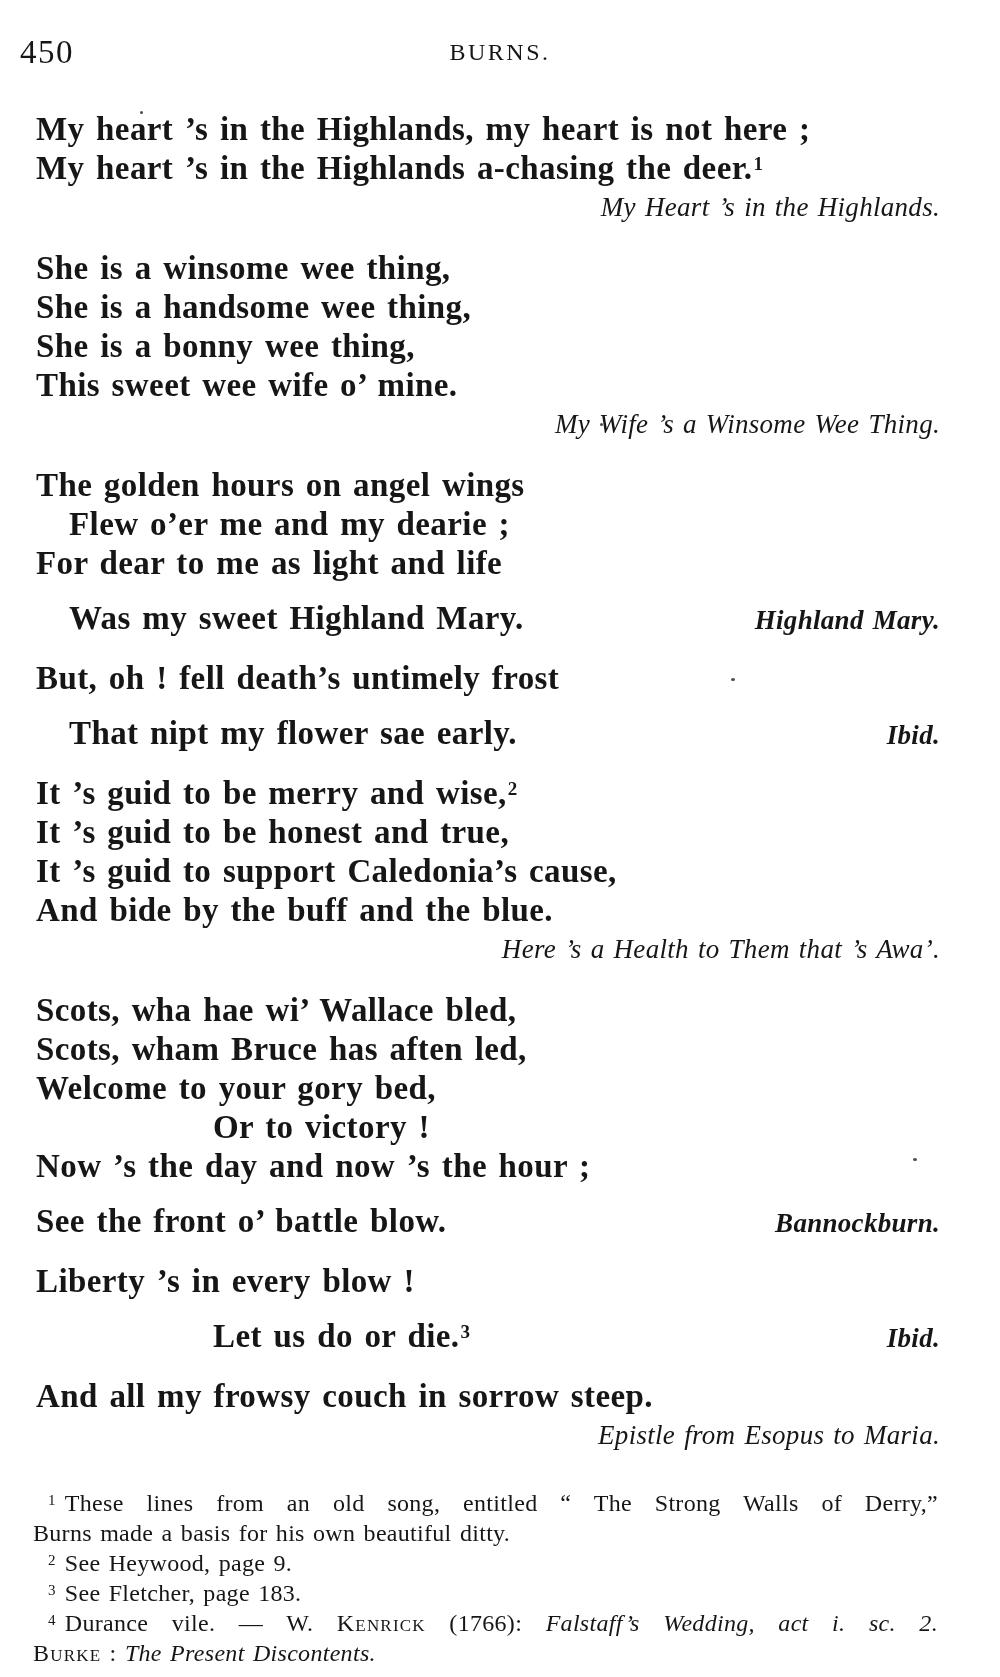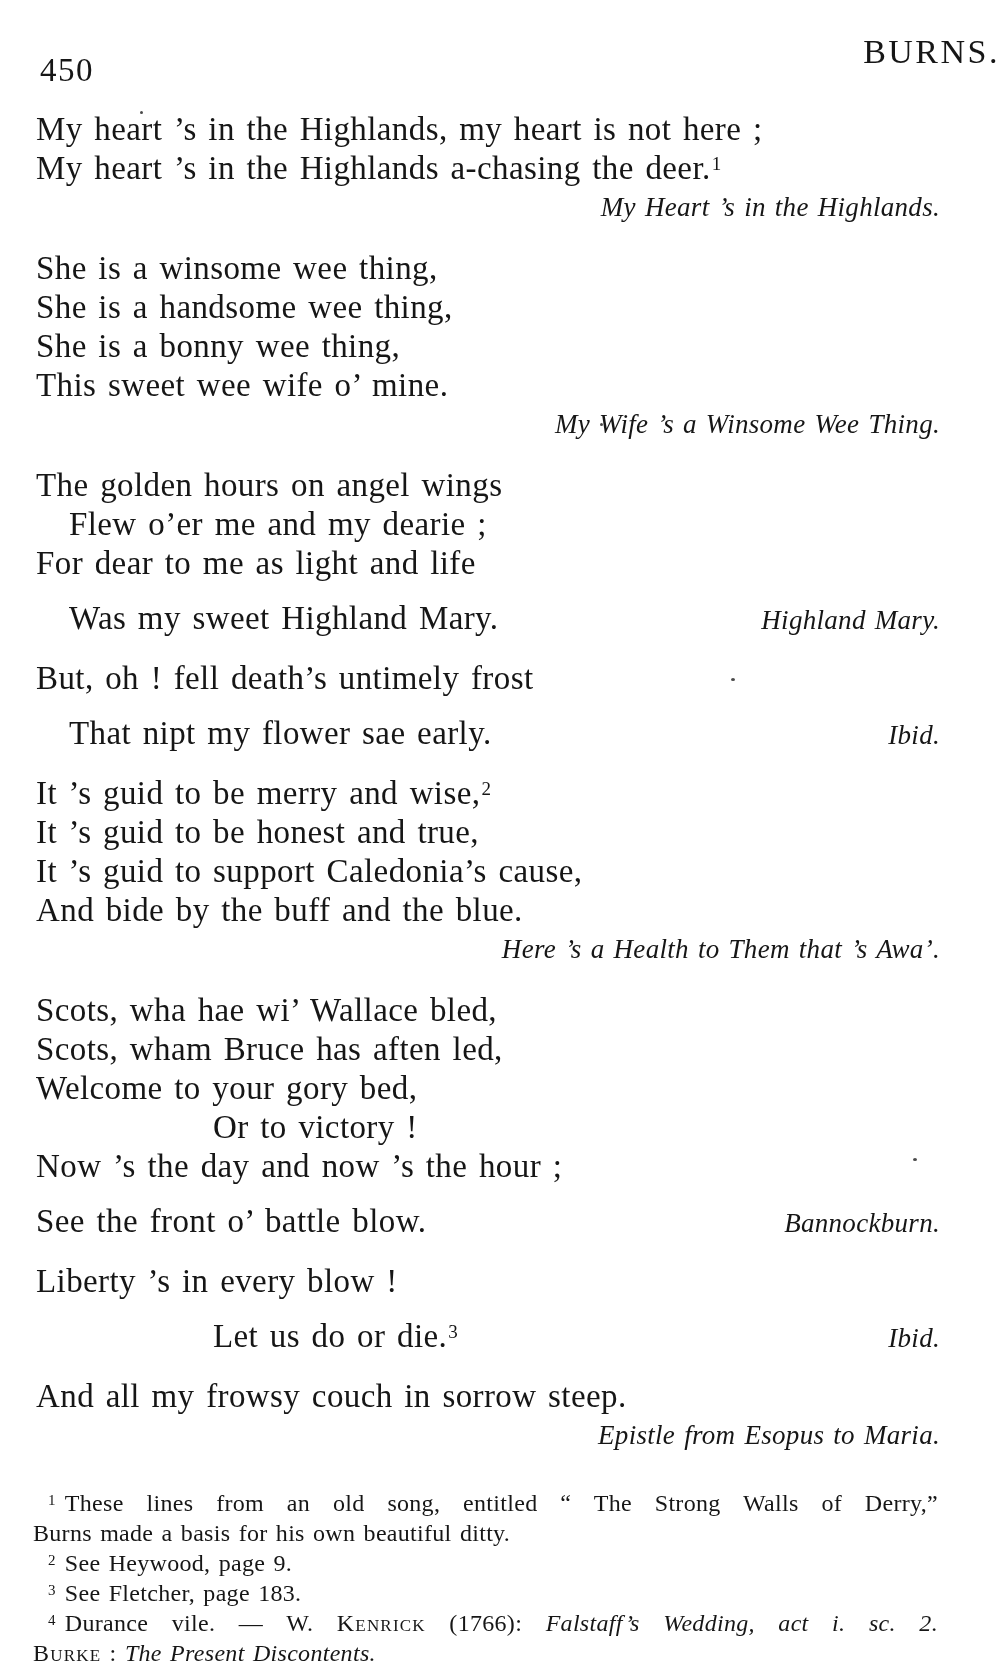--- a/index.html
+++ b/index.html
@@ -10,35 +10,36 @@
     position: relative;
     overflow: hidden;
     background: #ffffff;
     color: #161616;
     font-family: "Liberation Serif", "DejaVu Serif", serif;
   }
 
   
   .pagehead { position: relative; height: 42px; margin-top: 32px; }
   .pagenum {
-    position: absolute; left: 40px; top: 0;
-    font-size: 33px; line-height: 40px; letter-spacing: 1.5px; margin-top: 18px;
+    position: absolute; left: 20px; top: 0;
+    font-size: 33px; line-height: 40px; letter-spacing: 1.5px;
   }
   .runtitle {
-    display: block; text-align: right;
-    font-size: 34px; line-height: 40px; letter-spacing: 2.5px;
+    display: block; text-align: center;
+    font-size: 24px; line-height: 40px; letter-spacing: 2.5px;
   }
 
   
   .poems { margin: 36px 60px 0 36px; }
   .stanza { margin-bottom: 19px; }
   .pline {
     font-size: 33px; line-height: 39px;
     letter-spacing: 0.4px; word-spacing: 3px;
     white-space: nowrap;
+    font-weight: bold;
   }
   .indent { padding-left: 33px; }
   .indent-deep { padding-left: 177px; }
   .row { display: flex; justify-content: space-between; align-items: baseline; }
   .attr {
     font-style: italic; font-size: 27px;
     letter-spacing: 0.3px; word-spacing: 2px;
     white-space: nowrap;
     margin-top: 18px;
   }

